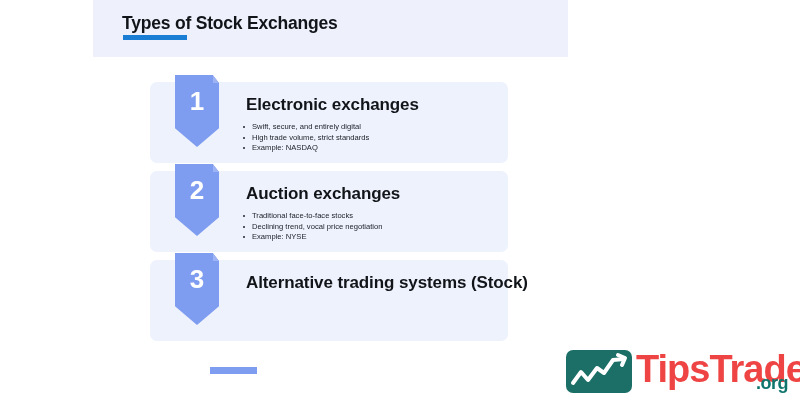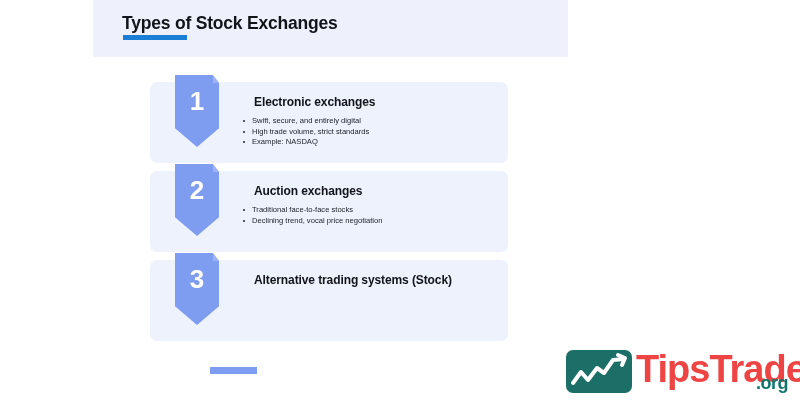--- a/index.html
+++ b/index.html
@@ -97,25 +97,25 @@
   }
 
   
   .card-body {
     position: absolute;
     left: 92px;
     top: 13px;
     right: 10px;
   }
   .card-heading {
-    font-size: 12px;
+    font-size: 17px;
     font-weight: bold;
     color: #111418;
     letter-spacing: -0.1px;
-    margin: 0 0 7px 12px;
+    margin: 0 0 7px 4px;
     white-space: nowrap;
   }
   .bullets {
     margin: 0;
     padding: 0;
     list-style: none;
   }
   .bullets li {
     position: relative;
     padding-left: 10px;
@@ -215,20 +215,21 @@
     <div class="badge">
       <div class="badge-body"></div>
       <div class="badge-fold"></div>
       <div class="badge-num">2</div>
     </div>
     <div class="card-body">
       <div class="card-heading">Auction exchanges</div>
       <ul class="bullets">
         <li>Traditional face-to-face stocks</li>
         <li>Declining trend, vocal price negotiation</li>
+        <li>Example: NYSE</li>
       </ul>
     </div>
   </div>
 
   <div class="card">
     <div class="badge">
       <div class="badge-body"></div>
       <div class="badge-fold"></div>
       <div class="badge-num">3</div>
     </div>

